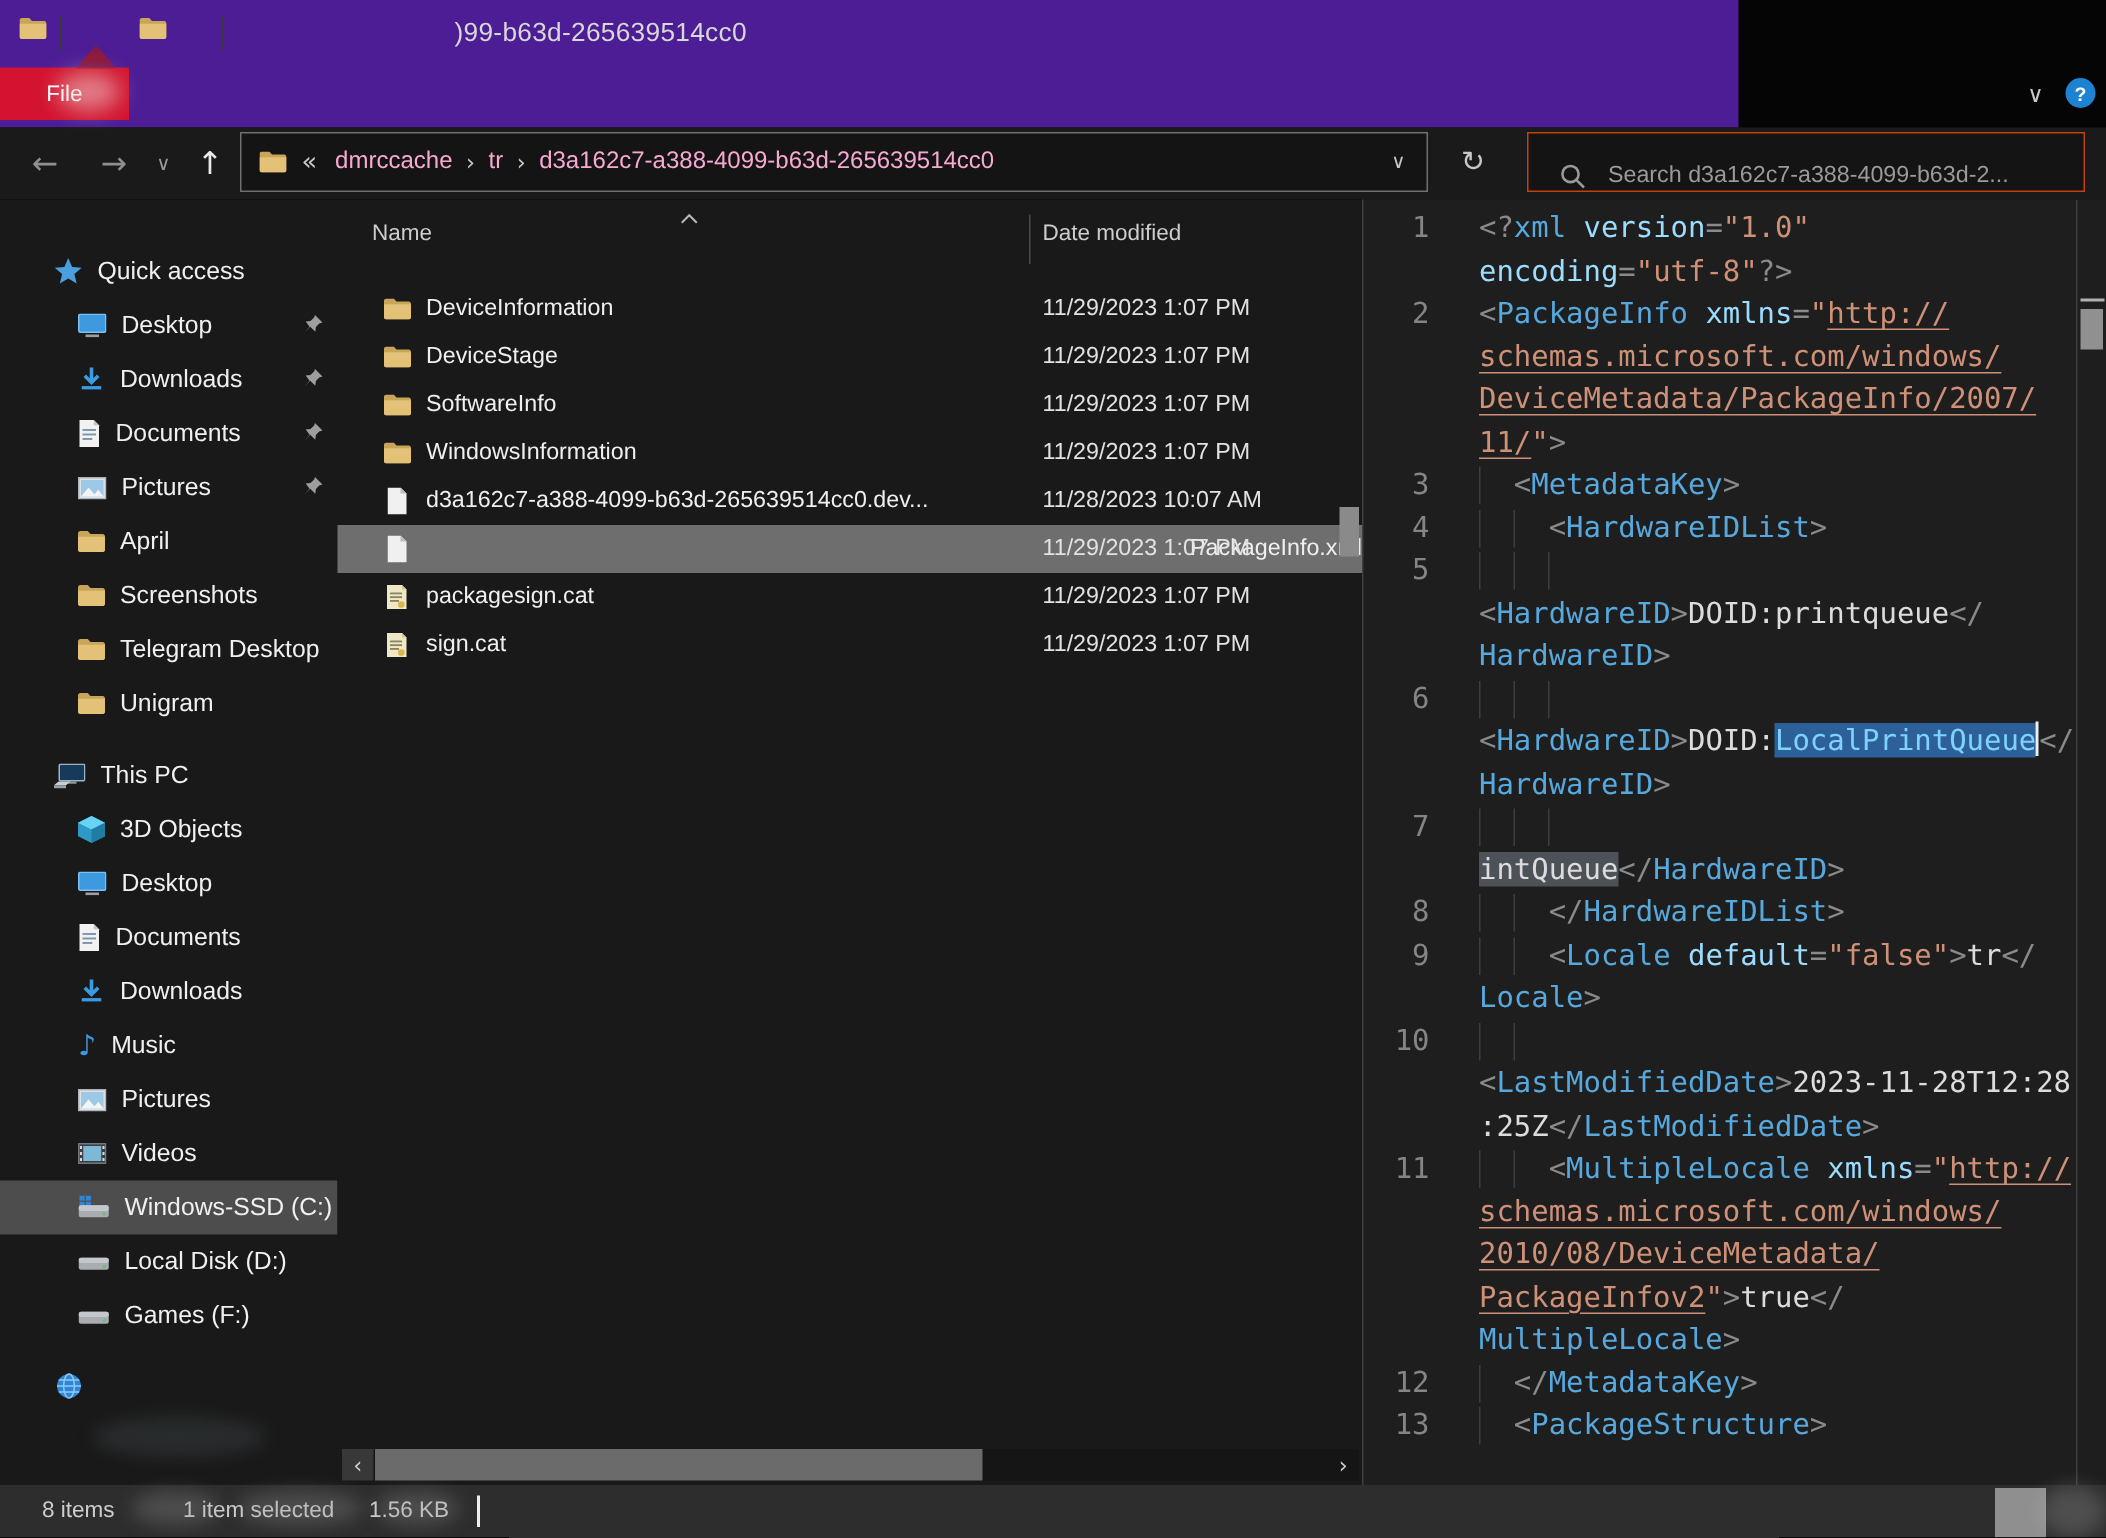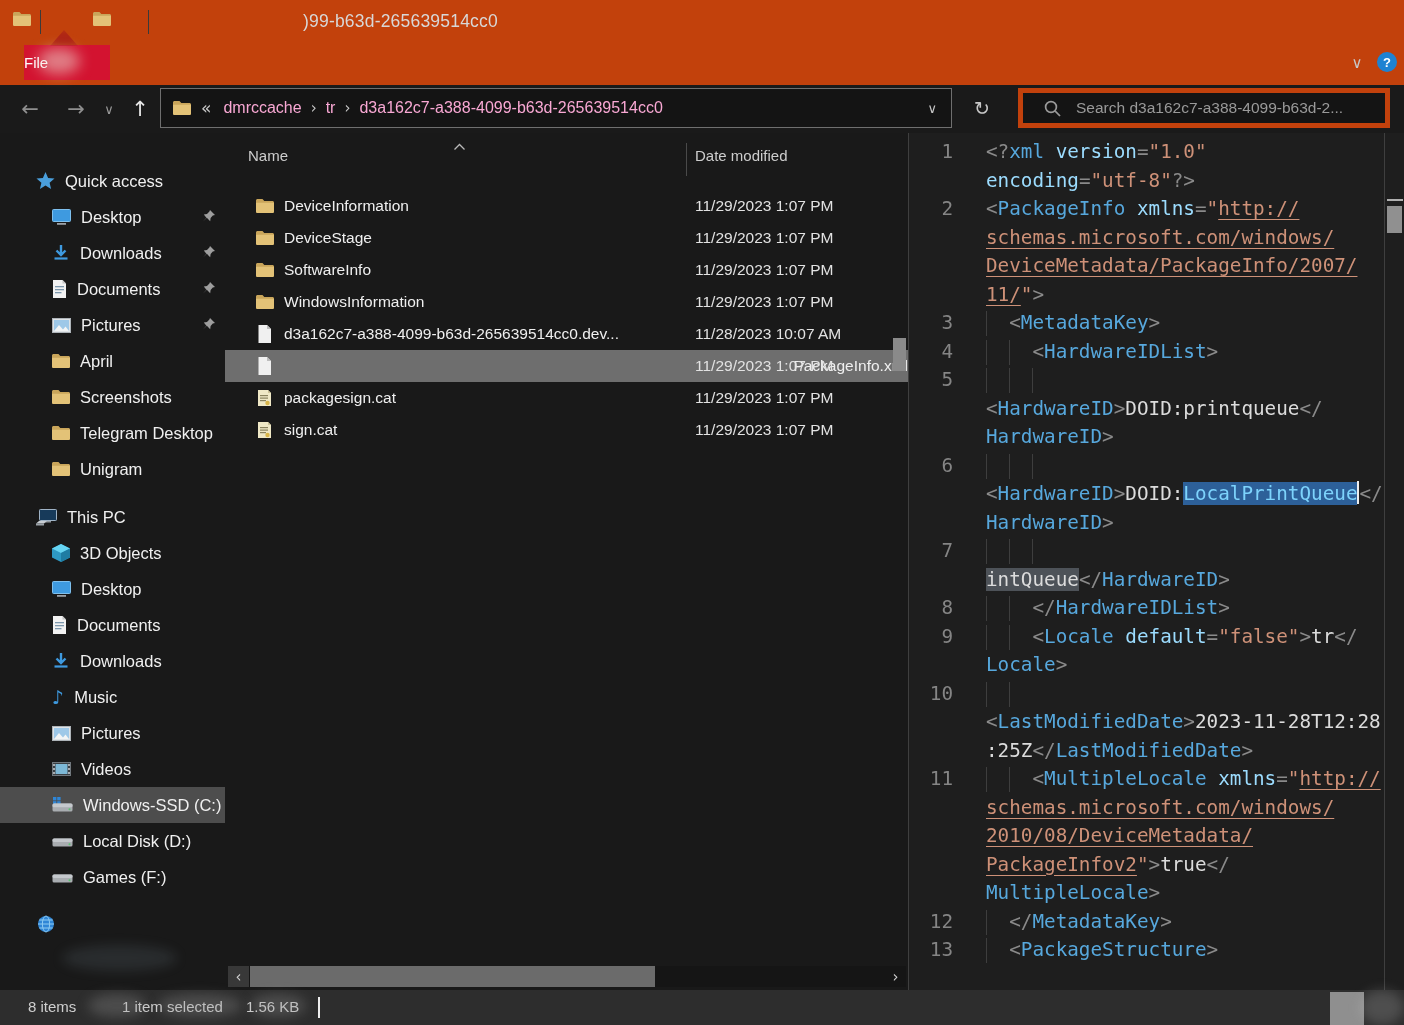--- a/index.html
+++ b/index.html
@@ -1,47 +1,47 @@
 <!DOCTYPE html>
 <html><head>
 <meta charset="utf-8">
 <style>
   html,body{margin:0;padding:0;background:#000;}
   #stage{position:relative;width:1404px;height:1025px;overflow:hidden;background:#050505;
          font-family:"Liberation Sans",sans-serif;color:#e8e8e8;}
   .glyph{font-family:"DejaVu Sans",sans-serif;}
   .ic{display:inline-flex;align-items:center;justify-content:center;}
   
-  #topchrome{position:absolute;left:0;top:0;width:1404px;height:85px;background:#c2410c;}
+  #topchrome{position:absolute;left:0;top:0;width:1159px;height:85px;background:#4c1d95;}
   .qat-ic{position:absolute;top:12px;cursor:default;}
   .qat-sep{position:absolute;top:10px;width:1px;height:24px;background:#3a3a3a;}
   #win-title{position:absolute;left:303px;top:11px;font-size:17.5px;color:#d8d8d8;letter-spacing:.2px;}
   #file-tab{position:absolute;left:0;top:45px;width:86px;height:35px;background:#d31330;color:#fff;
-            display:flex;align-items:center;justify-content:flex-start;font-size:15px;margin-left:24px;}
+            display:flex;align-items:center;justify-content:center;font-size:15px;}
   #ribbon-collapse{position:absolute;left:1344px;top:50px;width:26px;height:26px;color:#c8c8c8;
             display:flex;align-items:center;justify-content:center;font-size:15px;}
   #help-btn{position:absolute;left:1377px;top:52px;width:20px;height:20px;border-radius:50%;
             background:#1e82d2;color:#fff;font-weight:bold;font-size:13px;
             display:flex;align-items:center;justify-content:center;}
   
   #navbar{position:absolute;left:0;top:85px;width:1404px;height:48px;background:#1a1a1a;}
   .navbtn{position:absolute;top:0;height:48px;display:flex;align-items:center;justify-content:center;
           font-size:21px;color:#8f8f8f;width:36px;}
   #nav-up{color:#e9e9e9;}
   #nav-hist{font-size:13px;color:#9a9a9a;width:22px;}
   #addressbar{position:absolute;left:160px;top:3px;width:792px;height:40px;background:#141414;
               border:1px solid #6f6f6f;box-sizing:border-box;display:flex;align-items:center;font-size:16px;}
   #addressbar .glyph{color:#c8c8c8;}
   .crumb{color:#f9a8d4;cursor:default;}
   .crumb-sep{color:#a8a8a8;margin:0 9px;font-size:15px;}
   #addr-drop{position:absolute;right:14px;font-size:13px;}
   #refresh-btn{position:absolute;left:962px;top:3px;width:40px;height:40px;display:flex;align-items:center;
                justify-content:center;font-size:19px;color:#c8c8c8;}
   #searchbox{position:absolute;left:1018px;top:3px;width:372px;height:40px;background:#141414;
-             border:5px solid #c2410c;box-sizing:border-box;display:flex;align-items:center;}
+             border:1px solid #c2410c;box-sizing:border-box;display:flex;align-items:flex-end;}
   #searchbox input{flex:1;background:transparent;border:none;outline:none;color:#c9c9c9;
              font-size:15.5px;font-family:"Liberation Sans",sans-serif;}
   #searchbox input::placeholder{color:#9a9a9a;opacity:1;}
   #search-ic{margin:0 12px 0 20px;}
   
   #main{position:absolute;left:0;top:133px;width:1404px;height:857px;background:#191919;}
   
   #sidebar{position:absolute;left:0;top:0;width:225px;height:857px;padding-top:30px;box-sizing:border-box;overflow:hidden;}
   .side-row{position:relative;height:36px;display:flex;align-items:center;font-size:16.5px;color:#f0f0f0;}
   .side-row.hdr .ic{margin-left:36px;}

